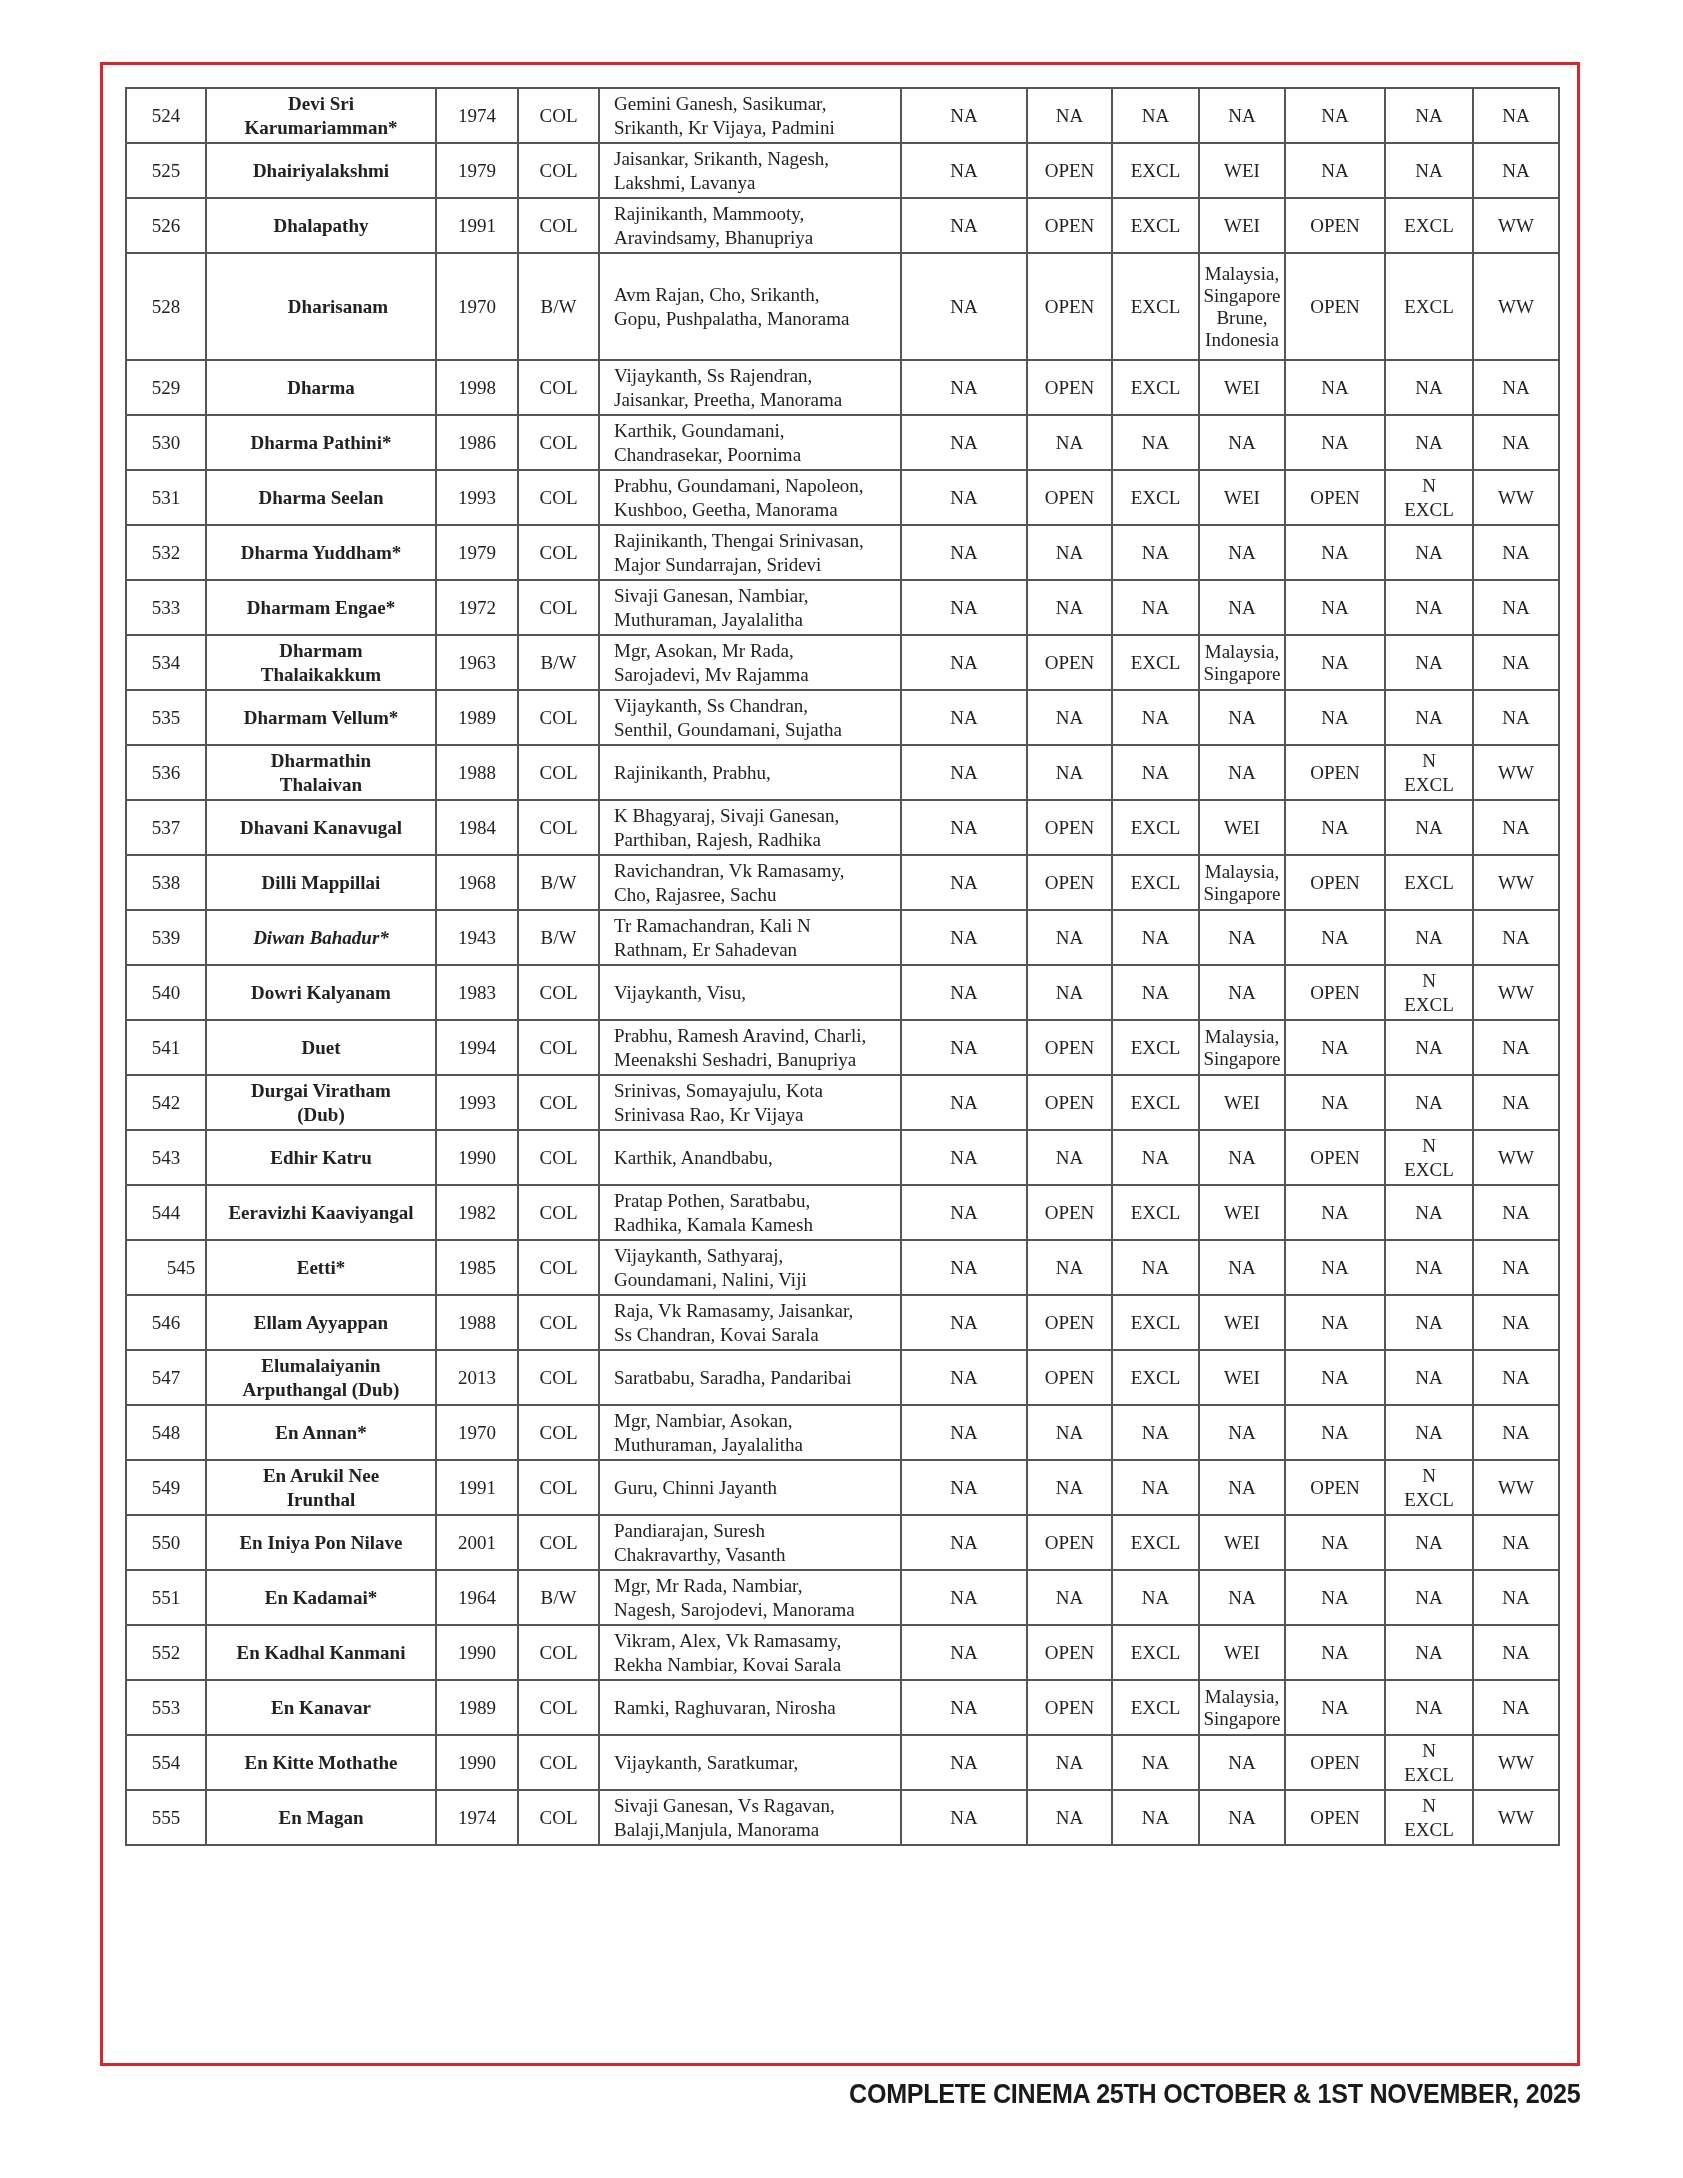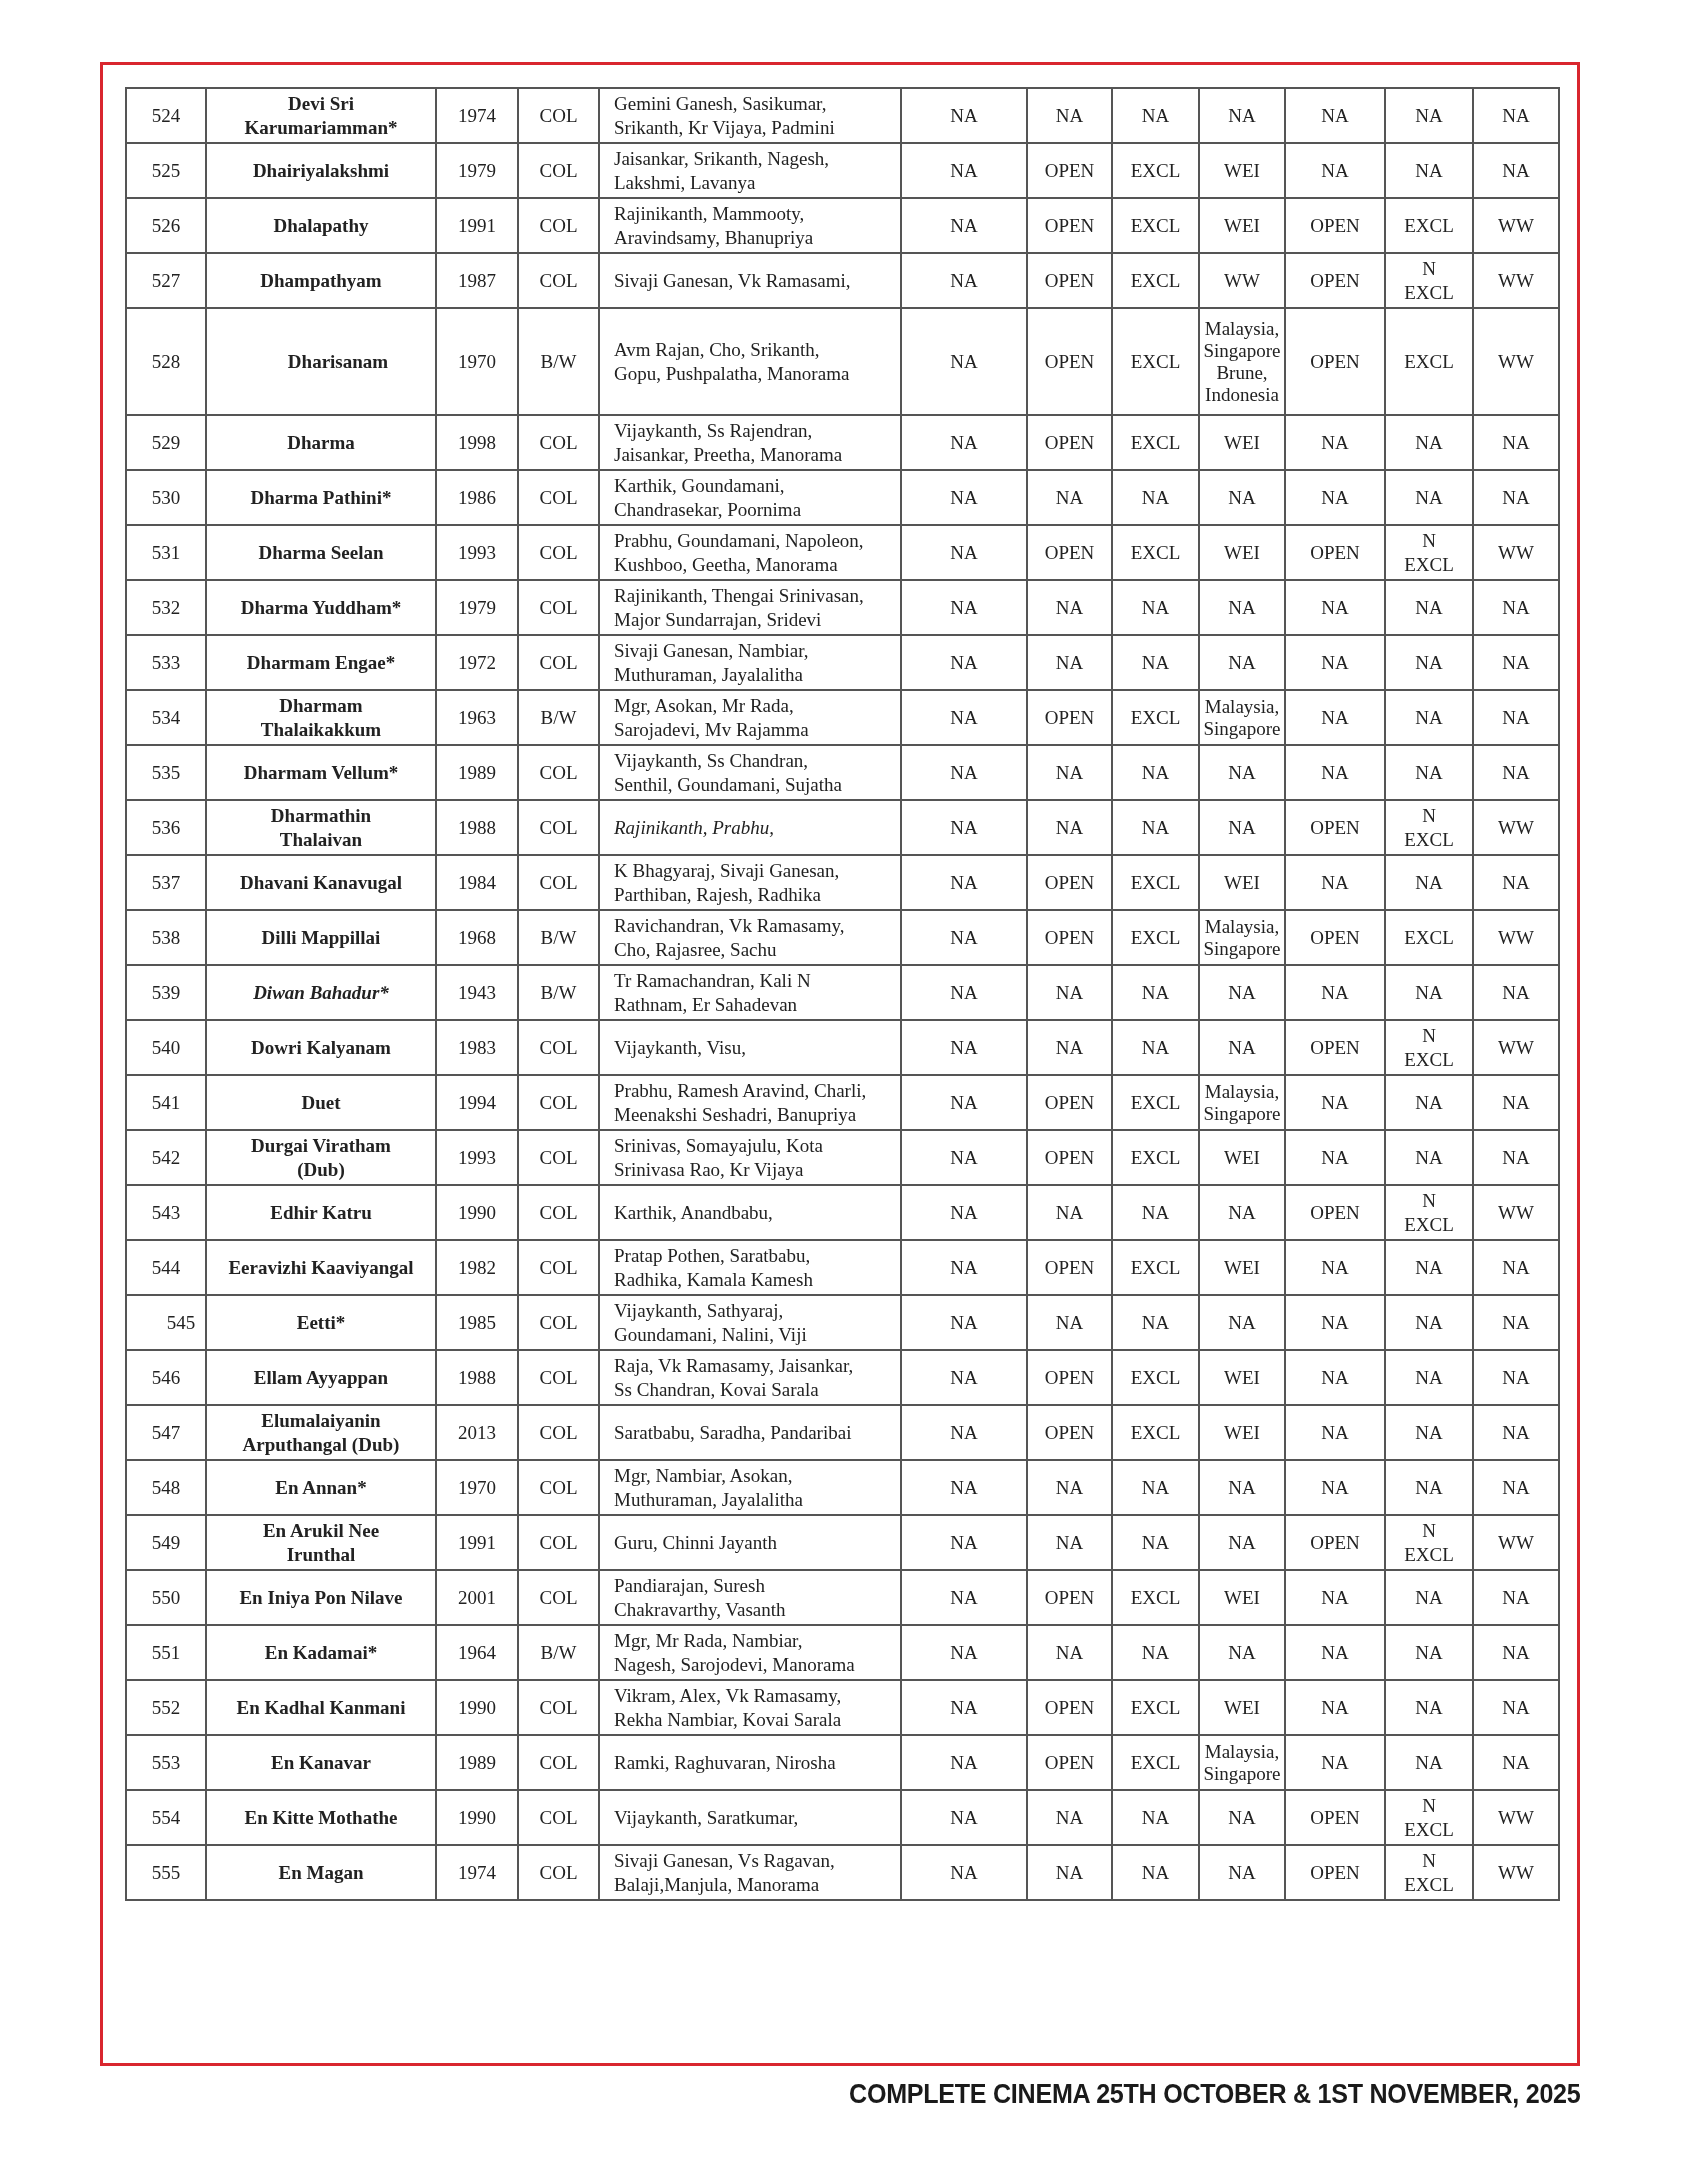--- a/index.html
+++ b/index.html
@@ -90,35 +90,20 @@
         <td class="cast" style="white-space: pre-line;">Rajinikanth, Mammooty,
 Aravindsamy, Bhanupriya</td>
         <td class="rights">NA</td>
         <td class="rights">OPEN</td>
         <td class="rights">EXCL</td>
         <td class="rights">WEI</td>
         <td class="rights">OPEN</td>
         <td class="rights">EXCL</td>
         <td class="rights">WW</td>
       </tr>
-      <tr>
-        <td style="white-space: pre-line;">527</td>
-        <td class="title" style="white-space: pre-line;">Dhampathyam</td>
-        <td style="white-space: pre-line;">1987</td>
-        <td style="white-space: pre-line;">COL</td>
-        <td class="cast" style="white-space: pre-line;">Sivaji Ganesan, Vk Ramasami,</td>
-        <td class="rights">NA</td>
-        <td class="rights">OPEN</td>
-        <td class="rights">EXCL</td>
-        <td class="rights">WW</td>
-        <td class="rights">OPEN</td>
-        <td class="rights">N
-EXCL</td>
-        <td class="rights">WW</td>
-      </tr>
       <tr class="tall">
         <td style="white-space: pre-line;">528</td>
         <td class="title" style="white-space: pre-line; padding-left: 36px;">Dharisanam</td>
         <td style="white-space: pre-line;">1970</td>
         <td style="white-space: pre-line;">B/W</td>
         <td class="cast" style="white-space: pre-line;">Avm Rajan, Cho, Srikanth,
 Gopu, Pushpalatha, Manorama</td>
         <td class="rights">NA</td>
         <td class="rights">OPEN</td>
         <td class="rights">EXCL</td>
@@ -237,21 +222,21 @@
         <td class="rights">NA</td>
         <td class="rights">NA</td>
         <td class="rights">NA</td>
       </tr>
       <tr>
         <td style="white-space: pre-line;">536</td>
         <td class="title" style="white-space: pre-line;">Dharmathin
 Thalaivan</td>
         <td style="white-space: pre-line;">1988</td>
         <td style="white-space: pre-line;">COL</td>
-        <td class="cast" style="white-space: pre-line; font-style: italic;">Rajinikanth, Prabhu,</td>
+        <td class="cast" style="white-space: pre-line;">Rajinikanth, Prabhu,</td>
         <td class="rights">NA</td>
         <td class="rights">NA</td>
         <td class="rights">NA</td>
         <td class="rights">NA</td>
         <td class="rights">OPEN</td>
         <td class="rights">N
 EXCL</td>
         <td class="rights">WW</td>
       </tr>
       <tr>

